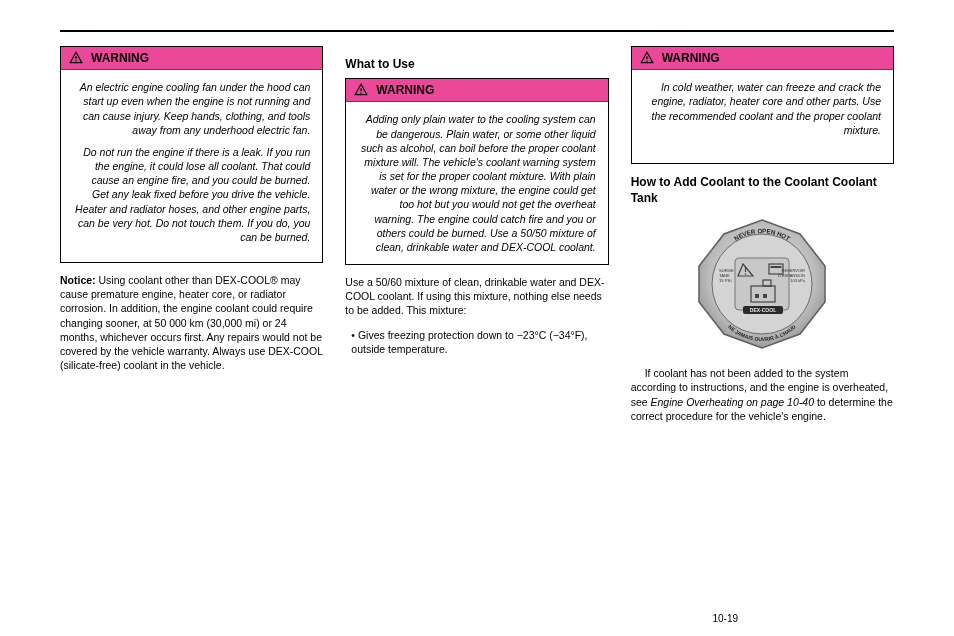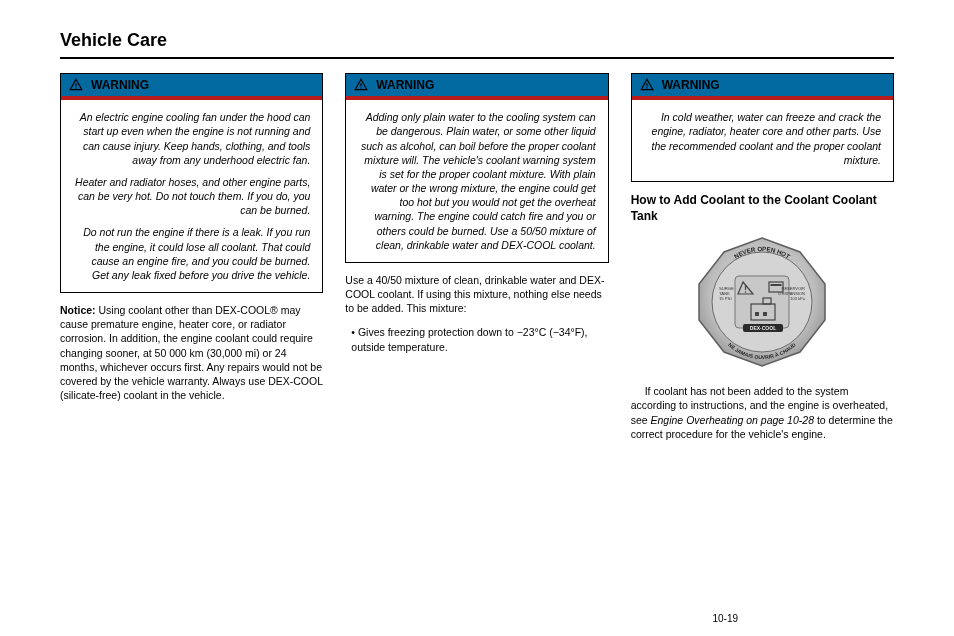--- a/index.html
+++ b/index.html
@@ -3,91 +3,91 @@
 <meta charset="utf-8">
 <style>
   * { box-sizing: border-box; margin: 0; padding: 0; }
   html, body { width: 954px; height: 636px; background: #fff; font-family: Arial, Helvetica, sans-serif; color: #000; }
   .page { padding: 30px 60px 20px 60px; }
   .page-header { font-size: 18px; font-weight: bold; margin-bottom: 6px; }
   .rule { border: 0; border-top: 2px solid #000; margin-bottom: 14px; }
   .cols { display: flex; gap: 22px; }
   .col { flex: 1 1 0; font-size: 10.5px; line-height: 1.35; }
   .box { border: 1px solid #000; margin-bottom: 10px; }
-  .box-head { background: #0369a1; display: flex; align-items: center; gap: 8px; padding: 3px 8px; font-weight: bold; font-size: 12px; border-bottom: 4px solid #b91c1c; }
+  .box-head { background: #ec4899; display: flex; align-items: center; gap: 8px; padding: 3px 8px; font-weight: bold; font-size: 12px; border-bottom: 1px solid #b91c1c; }
   .box-head svg { width: 14px; height: 14px; }
   .box-body { padding: 10px 12px; font-style: italic; font-size: 10.5px; }
   .box-body p { margin-bottom: 8px; text-align: right; }
   .p { margin-bottom: 10px; }
   .p.indent { text-indent: 14px; }
   .h3 { font-size: 12px; font-weight: bold; margin: 10px 0 6px 0; }
   .cap-illus { display: flex; justify-content: center; margin: 8px 0 12px 0; }
   .footer { position: absolute; width: 798px; bottom: 12px; display: flex; justify-content: space-between; padding: 0 60px; font-size: 10px; color: #000; }
 </style>
 </head>
 <body>
 
 <div class="page">
-  <div class="page-header">Vehicle Care</div>
   <hr class="rule">
 
   <div class="cols">
 
     <div class="col">
       <div class="box">
         <div class="box-head">
           <svg viewBox="0 0 24 24">
               <path d="M12 2 L22 20 L2 20 Z" fill="none" stroke="#000" stroke-width="2"></path>
               <line x1="12" y1="9" x2="12" y2="14" stroke="#000" stroke-width="2"></line>
               <circle cx="12" cy="17" r="1.2" fill="#000"></circle>
             </svg>
           <span>WARNING</span>
         </div>
         <div class="box-body">
           <p>An electric engine cooling fan under the hood can start up even when the engine is not running and can cause injury. Keep hands, clothing, and tools away from any underhood electric fan.</p>
+          <p style="margin-bottom:0">Do not run the engine if there is a leak. If you run the engine, it could lose all coolant. That could cause an engine fire, and you could be burned. Get any leak fixed before you drive the vehicle.</p>
           <p>Heater and radiator hoses, and other engine parts, can be very hot. Do not touch them. If you do, you can be burned.</p>
-          <p style="margin-bottom:0">Do not run the engine if there is a leak. If you run the engine, it could lose all coolant. That could cause an engine fire, and you could be burned. Get any leak fixed before you drive the vehicle.</p>
         </div>
       </div>
 
       <p class="p">
         <strong style="font-style:normal">Notice:</strong><span> Using coolant other than DEX-COOL® may cause premature engine, heater core, or radiator corrosion. In addition, the engine coolant could require changing sooner, at 50 000 km (30,000 mi) or 24 months, whichever occurs first. Any repairs would not be covered by the vehicle warranty. Always use DEX-COOL (silicate-free) coolant in the vehicle.</span>
       </p>
     </div>
 
     <div class="col">
+      <div class="h3">What to Use</div>
       <div class="box">
         <div class="box-head">
           <svg viewBox="0 0 24 24">
               <path d="M12 2 L22 20 L2 20 Z" fill="none" stroke="#000" stroke-width="2"></path>
               <line x1="12" y1="9" x2="12" y2="14" stroke="#000" stroke-width="2"></line>
               <circle cx="12" cy="17" r="1.2" fill="#000"></circle>
             </svg>
           <span>WARNING</span>
         </div>
         <div class="box-body">
           <p style="margin-bottom:0">Adding only plain water to the cooling system can be dangerous. Plain water, or some other liquid such as alcohol, can boil before the proper coolant mixture will. The vehicle's coolant warning system is set for the proper coolant mixture. With plain water or the wrong mixture, the engine could get too hot but you would not get the overheat warning. The engine could catch fire and you or others could be burned. Use a 50/50 mixture of clean, drinkable water and DEX-COOL coolant.</p>
         </div>
       </div>
-      <p class="p">Use a 40/50 mixture of clean, drinkable water and DEX-COOL coolant. If using this mixture, nothing else needs to be added. This mixture:</p>
+      <p class="p">Use a 50/60 mixture of clean, drinkable water and DEX-COOL coolant. If using this mixture, nothing else needs to be added. This mixture:</p>
       <p class="p" style="margin-left:6px">• Gives freezing protection down to −23°C (−34°F), outside temperature.</p>
     </div>
 
     <div class="col">
       <div class="box">
         <div class="box-head">
           <svg viewBox="0 0 24 24">
               <path d="M12 2 L22 20 L2 20 Z" fill="none" stroke="#000" stroke-width="2"></path>
               <line x1="12" y1="9" x2="12" y2="14" stroke="#000" stroke-width="2"></line>
               <circle cx="12" cy="17" r="1.2" fill="#000"></circle>
             </svg>
           <span>WARNING</span>
         </div>
         <div class="box-body">
-          <p style="margin-bottom:4px">In cold weather, water can freeze and crack the engine, radiator, heater core and other parts. Use the recommended coolant and the proper coolant mixture.</p>
+          <p style="margin-bottom:16px">In cold weather, water can freeze and crack the engine, radiator, heater core and other parts. Use the recommended coolant and the proper coolant mixture.</p>
         </div>
       </div>
 
       <div class="h3">How to Add Coolant to the Coolant Coolant Tank</div>
 
       <div class="cap-illus">
         <svg width="150" height="140" viewBox="0 0 150 140">
           <defs>
             <radialGradient id="g1" cx="50%" cy="45%" r="60%">
               <stop offset="0%" stop-color="#e6e6e6"></stop>
@@ -119,21 +119,21 @@
             <text x="32" y="68" font-size="4.2" fill="#333" font-family="Arial">15 PSI</text>
             <text x="118" y="58" font-size="4" fill="#333" font-family="Arial" text-anchor="end">RESERVOIR</text>
             <text x="118" y="63" font-size="4" fill="#333" font-family="Arial" text-anchor="end">D'EXPANSION</text>
             <text x="118" y="68" font-size="4" fill="#333" font-family="Arial" text-anchor="end">103 kPa</text>
           </g>
         </svg>
       </div>
 
       <p class="p indent">
         <span>If coolant has not been added to the system according to instructions, and the engine is overheated, see</span>
-        <em style="font-style:italic">Engine Overheating on page 10-28</em><span> to determine the correct procedure for the vehicle's engine.</span>
+        <em style="font-style:italic">Engine Overheating on page 10-40</em><span> to determine the correct procedure for the vehicle's engine.</span>
       </p>
     </div>
 
   </div>
 </div>
 
 <div class="footer">
   <span></span>
   <span>10-19</span>
 </div>

